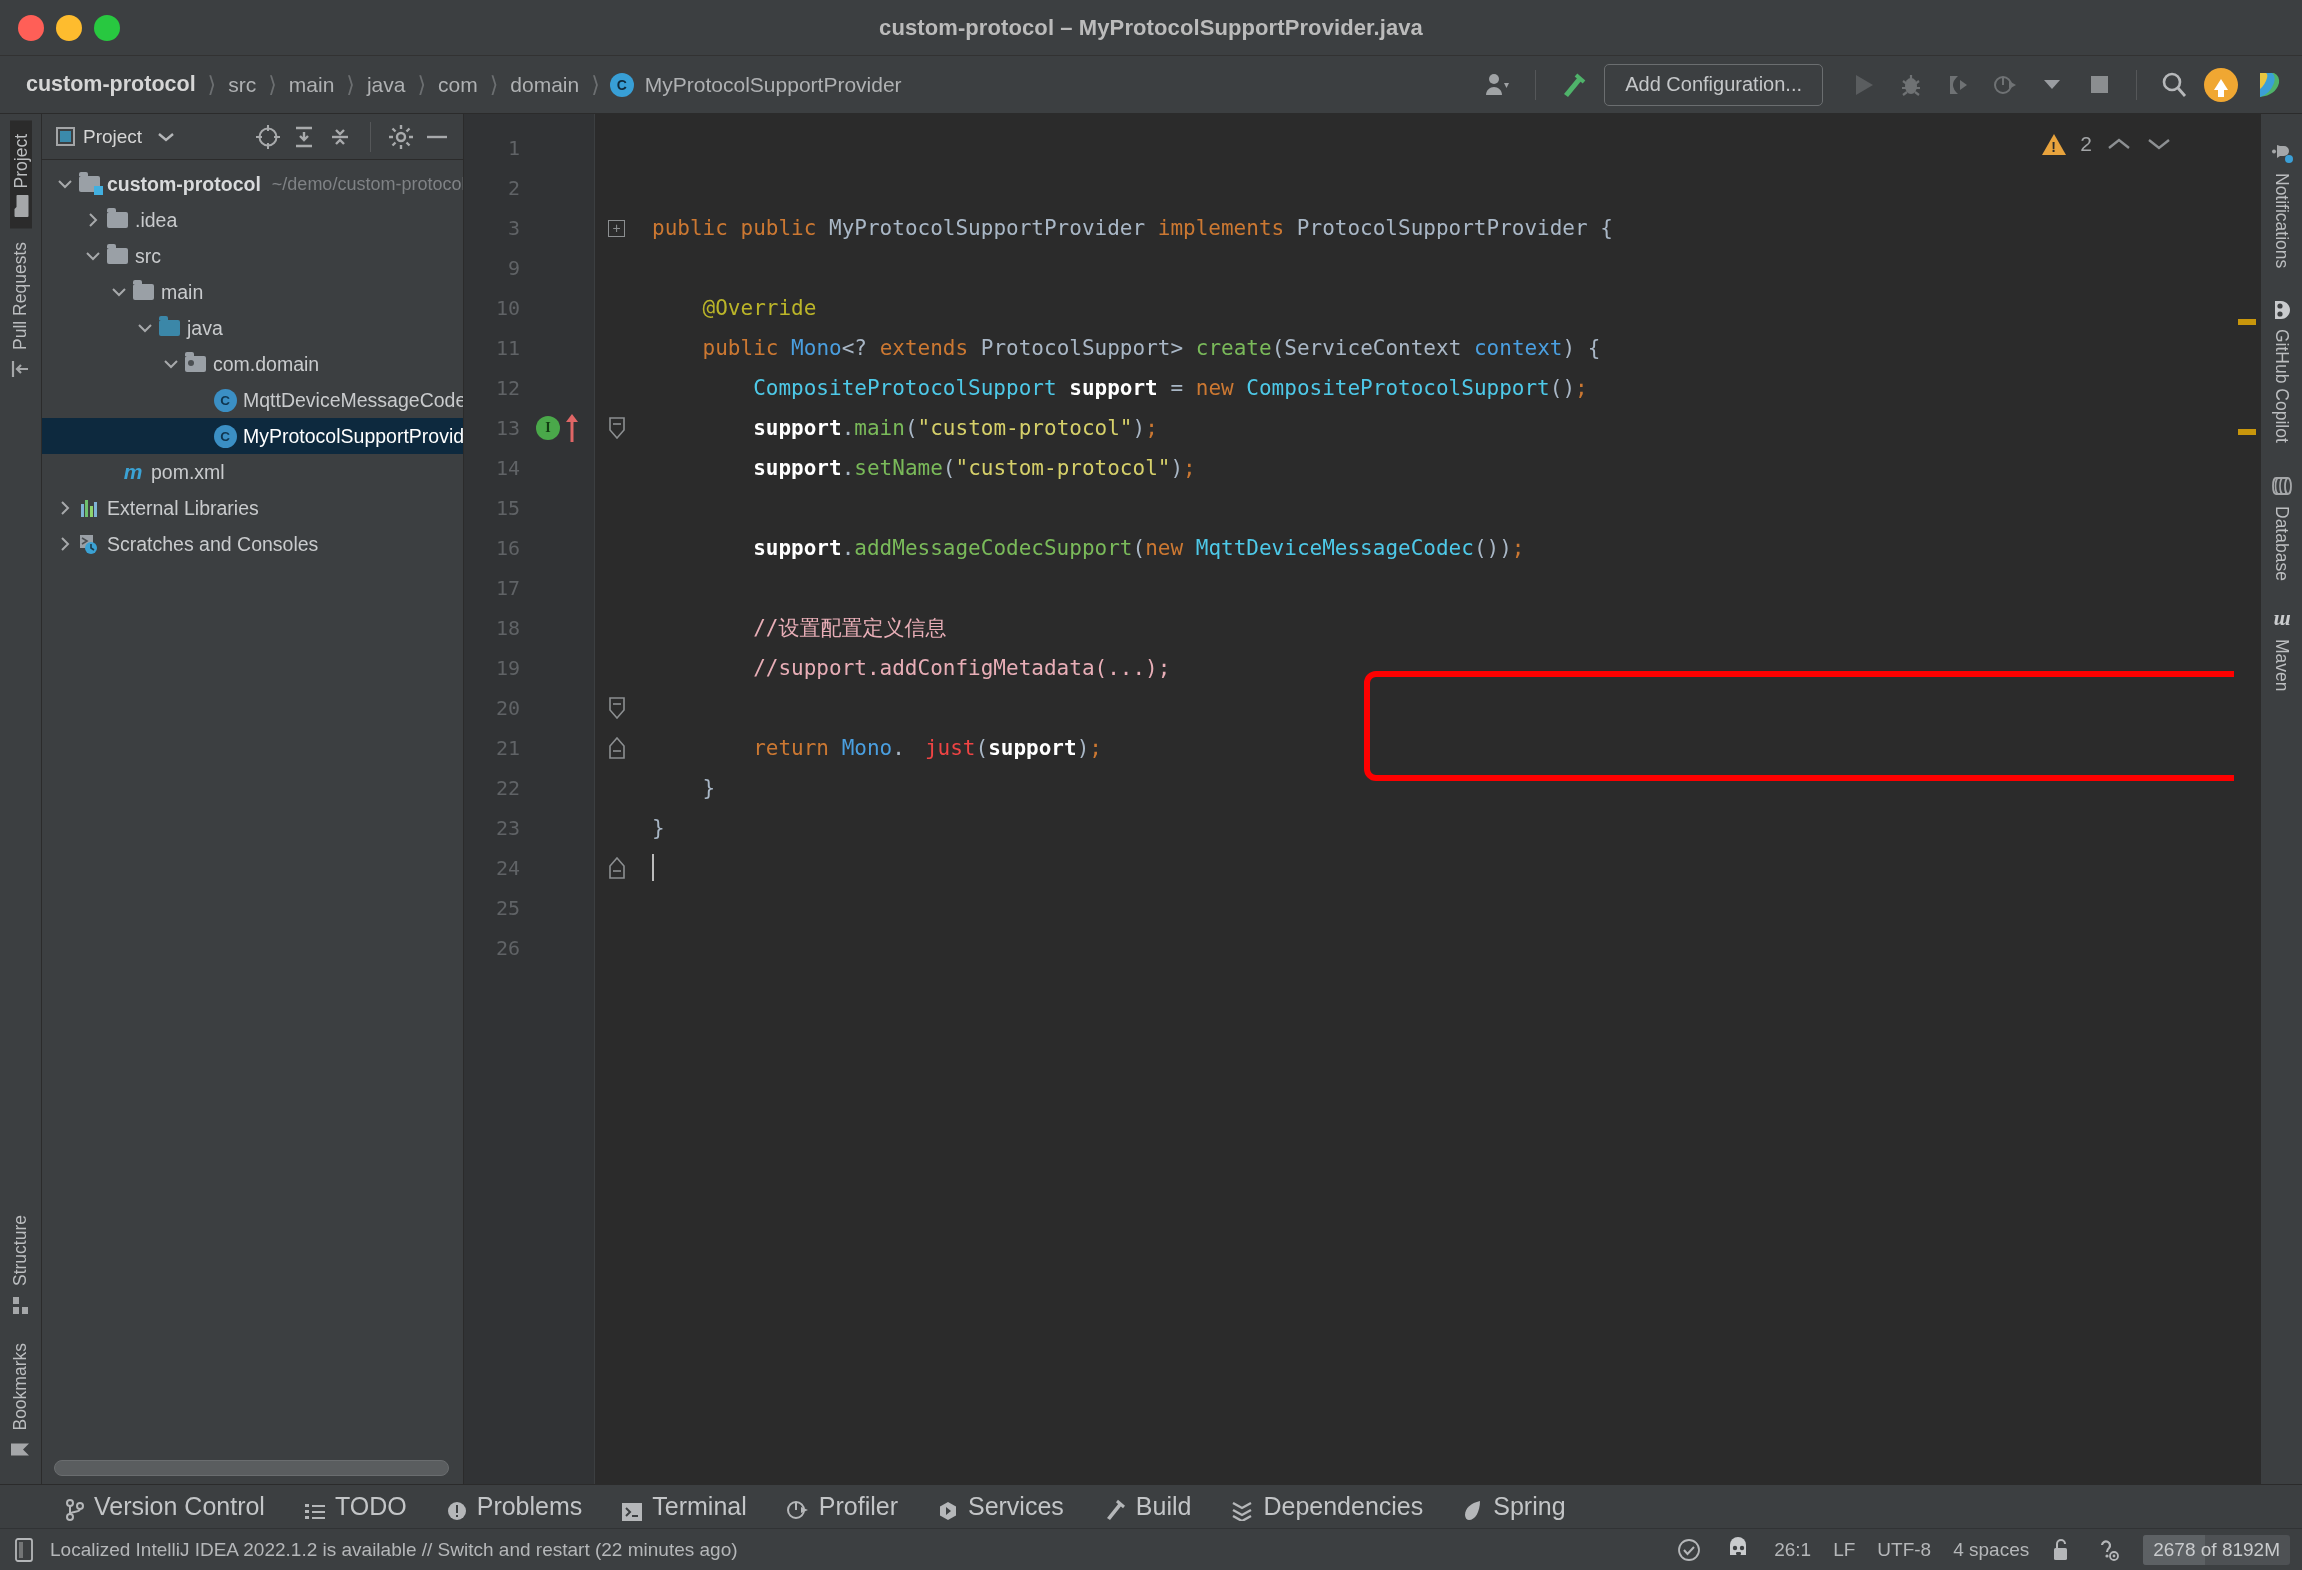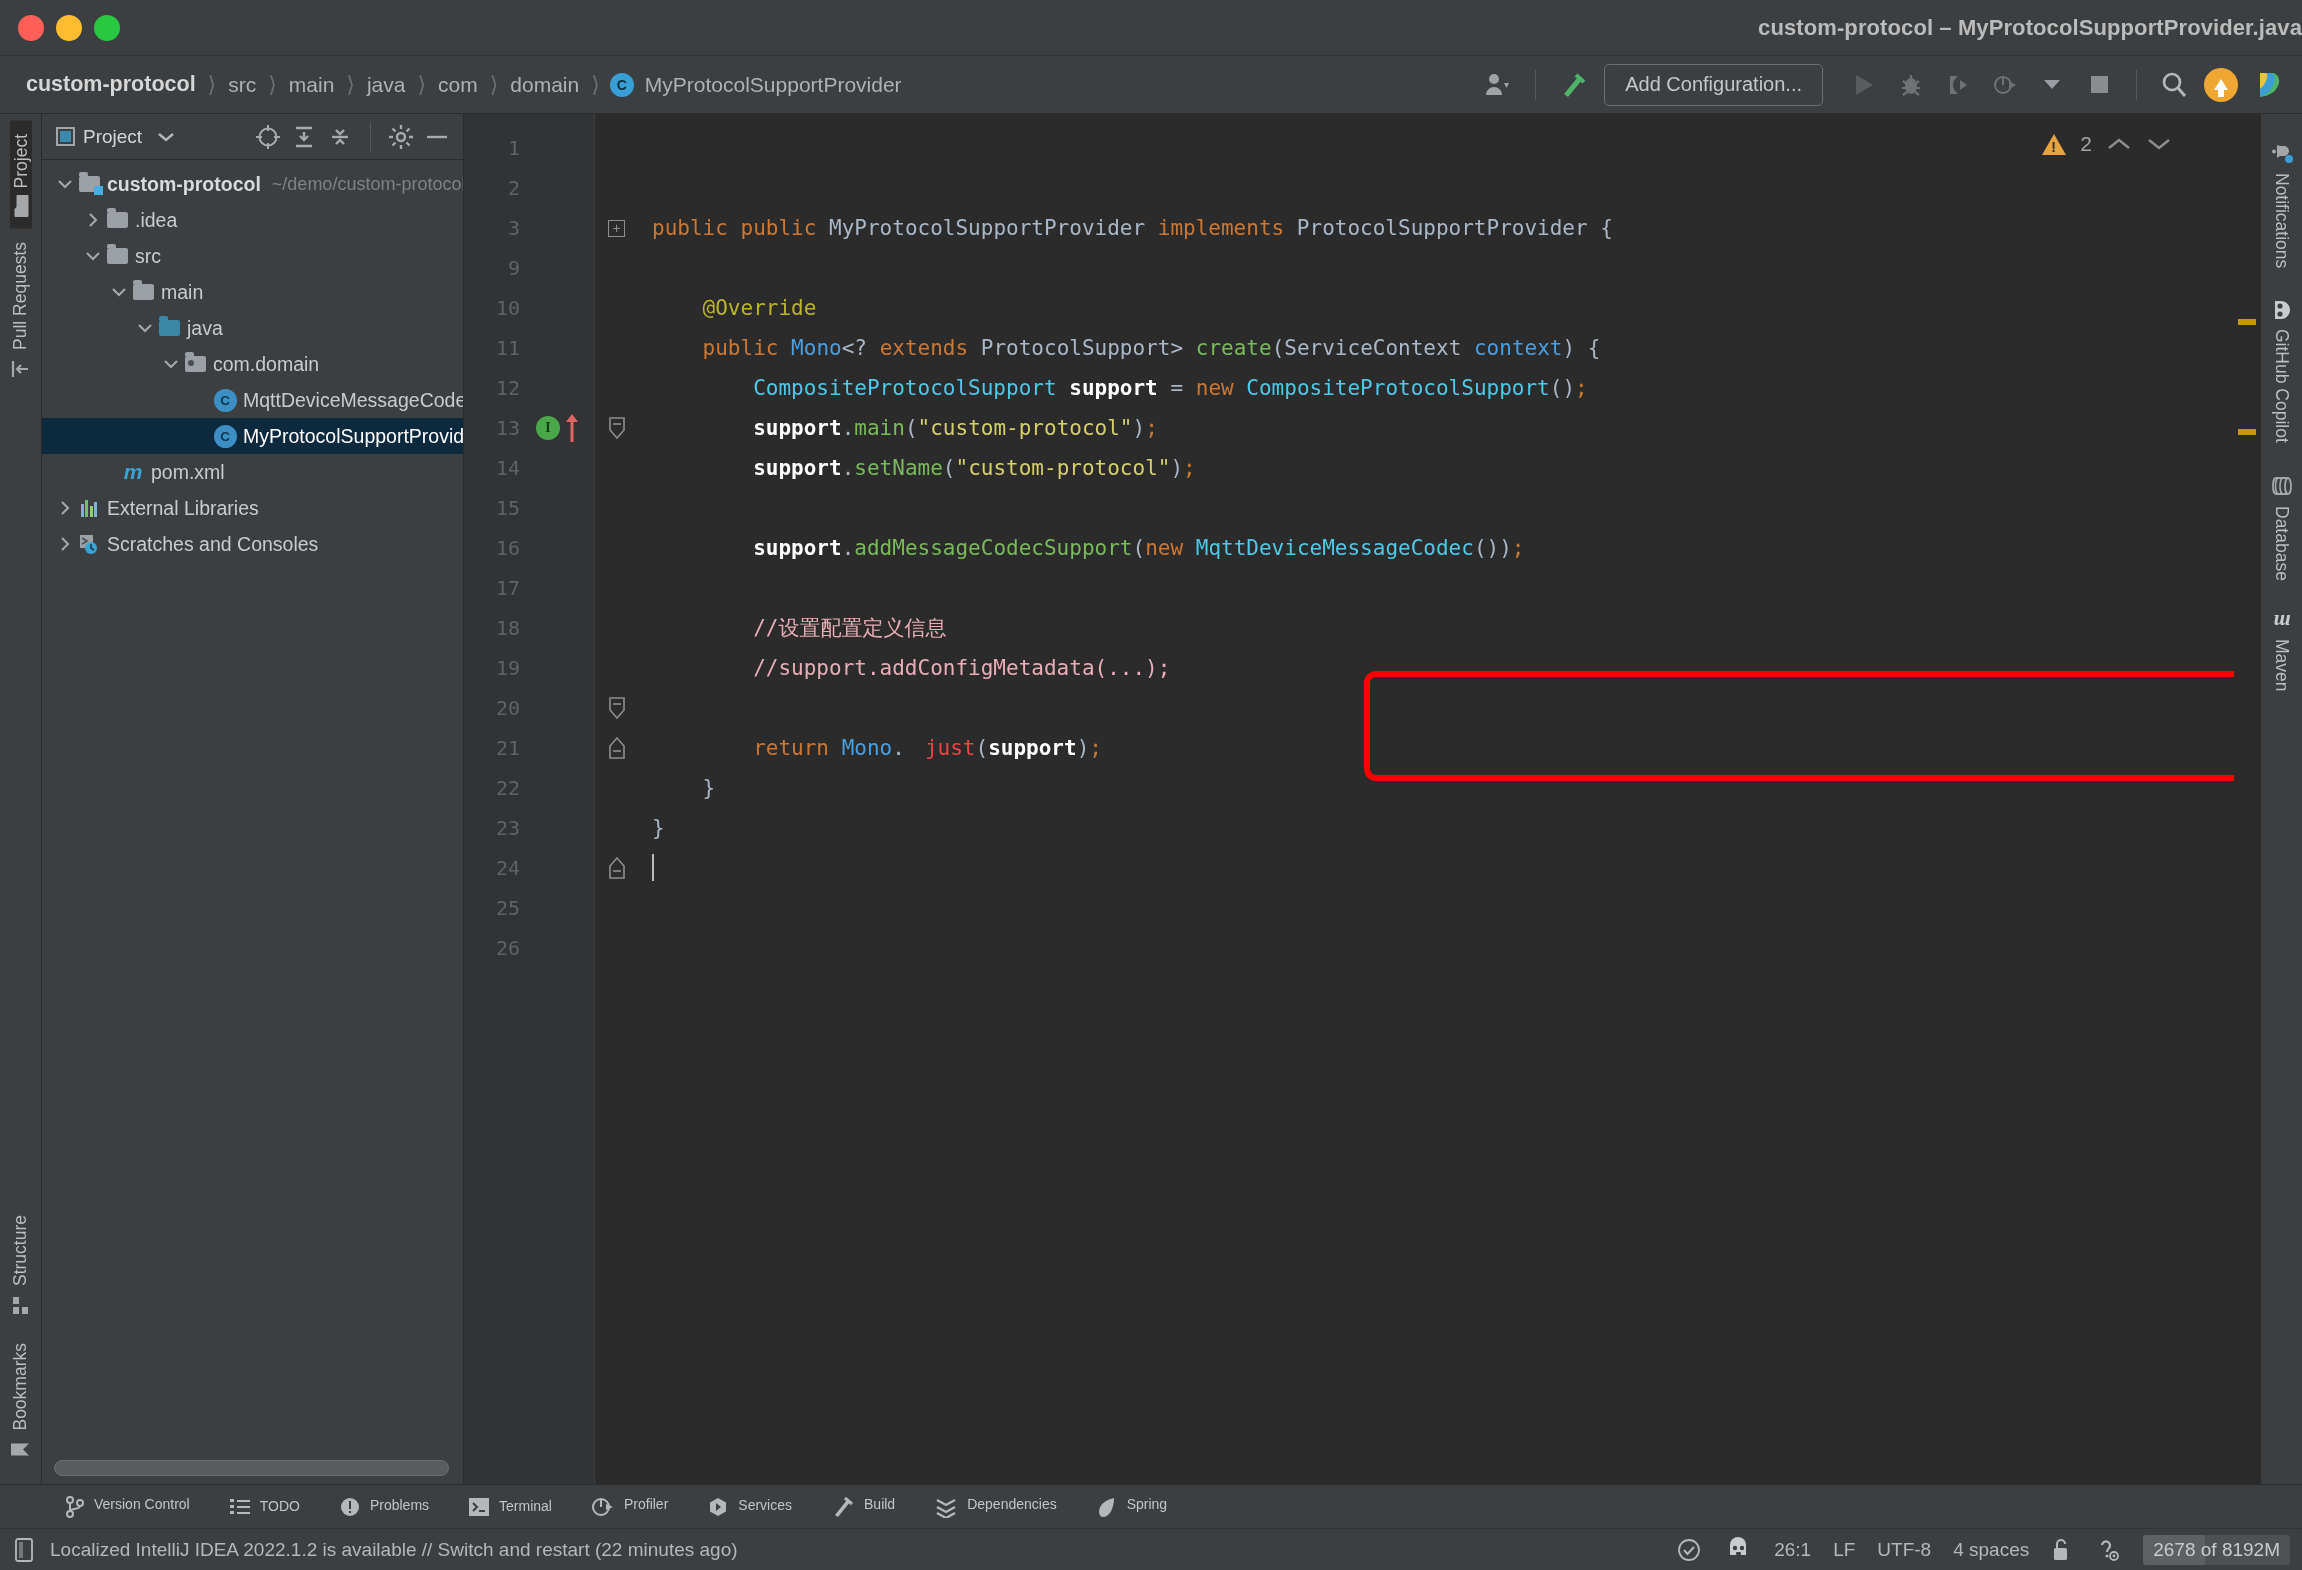--- a/index.html
+++ b/index.html
@@ -23,21 +23,21 @@
     display: flex; align-items: center;
     position: relative;
     border-bottom: 1px solid #323232;
   }
   .traffic { display: flex; gap: 12px; padding-left: 18px; }
   .dot { width: 26px; height: 26px; border-radius: 50%; }
   .dot.red { background: #ff5f57; }
   .dot.yellow { background: #febc2e; }
   .dot.green { background: #28c840; }
   .win-title {
-    position: absolute; left: 0; right: 0; text-align: right;
+    position: absolute; left: 0; right: 0; text-align: center;
     font-size: 22px; font-weight: bold; color: #bbbbbb;
     letter-spacing: 0.1px;
     pointer-events: none;
   }
 
   
   .toolbar {
     height: 58px; flex: 0 0 58px;
     background: #3c3f41;
     display: flex; align-items: center;
@@ -290,22 +290,22 @@
     display: flex; align-items: center; gap: 9px;
   }
 
   
   .toolwindows {
     height: 44px; flex: 0 0 44px; background: #3c3f41;
     display: flex; align-items: center; gap: 0;
     padding-left: 46px; border-top: 1px solid #2b2b2b;
   }
   .twi {
-    display: flex; align-items: flex-start; gap: 10px;
-    color: #c3c5c7; font-size: 14px; padding: 0 20px;
+    display: flex; align-items: flex-end; gap: 10px;
+    color: #c3c5c7; font-size: 25px; padding: 0 20px;
     white-space: nowrap;
   }
   .statusbar {
     height: 42px; flex: 0 0 42px; background: #3c3f41;
     display: flex; align-items: center;
     border-top: 1px solid #313335;
     padding: 0 12px 0 14px;
   }
   .sb-left { display: flex; align-items: center; gap: 14px; color: #b5b7b9; font-size: 19px; }
   .sb-right { margin-left: auto; display: flex; align-items: center; gap: 22px; color: #b5b7b9; font-size: 19px; }

